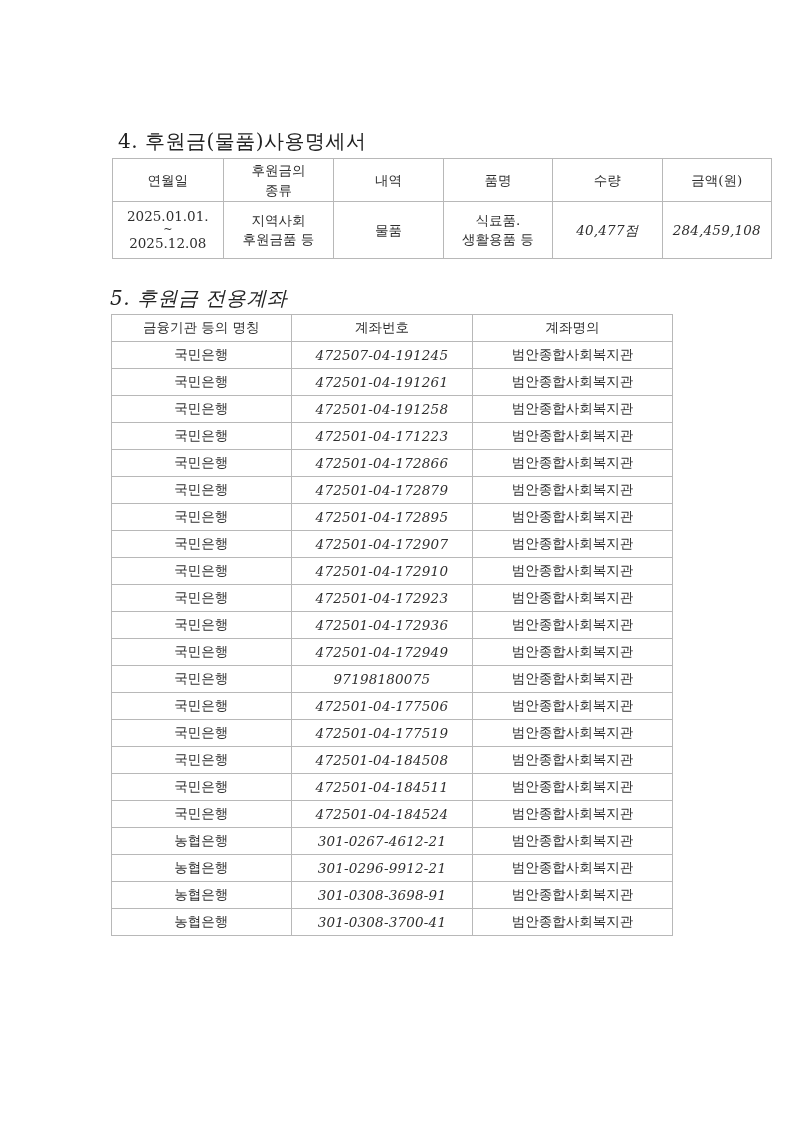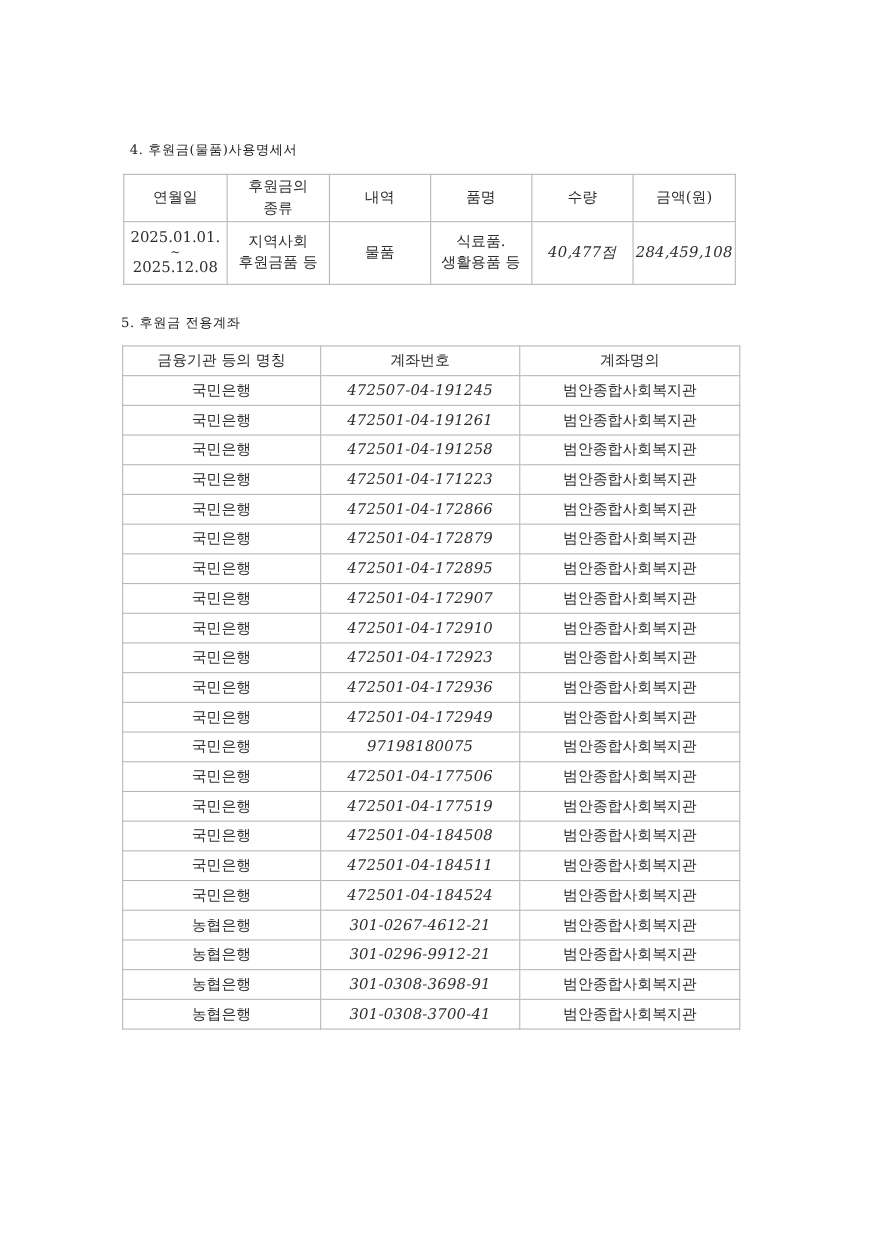--- a/index.html
+++ b/index.html
@@ -3,42 +3,42 @@
 <meta charset="utf-8">
 <style>
   html, body { margin: 0; padding: 0; background: #ffffff; }
   body {
     width: 793px; height: 1121px; position: relative; overflow: hidden;
     font-family: "DejaVu Serif", "Liberation Serif", serif;
     color: #2a2a2a;
   }
   .section-title {
     position: absolute;
-    font-size: 12px;
+    font-size: 20px;
     letter-spacing: 0.5px;
     color: #222;
     margin: 0; font-weight: normal;
   }
   #title4 { left: 118px; top: 128px; }
-  #title5 { left: 110px; top: 285px; }
+  #title5 { left: 110px; top: 285px; font-style: italic; }
 
   table {
     position: absolute;
     border-collapse: collapse;
     font-size: 13.5px;
     color: #2e2e2e;
   }
   td, th {
     border: 1px solid #b8b8b8;
     text-align: center;
     vertical-align: middle;
     font-weight: normal;
     padding: 0;
   }
-  #usage-table { left: 112px; top: 158px; width: 557px; padding-left: 26px; }
+  #usage-table { left: 112px; top: 158px; width: 660px; padding-left: 26px; }
   #usage-table th { height: 42px; line-height: 20px; }
   #usage-table td { height: 56px; line-height: 19px; }
   #usage-table .c1 { width: 93px; }
   #usage-table .c2 { width: 93px; }
   #usage-table .c3 { width: 92px; }
   #usage-table .c4 { width: 92px; }
   #usage-table .c5 { width: 92px; }
   #usage-table .c6 { width: 92px; }
   .tilde { display: block; font-size: 11px; line-height: 8px; }
 

